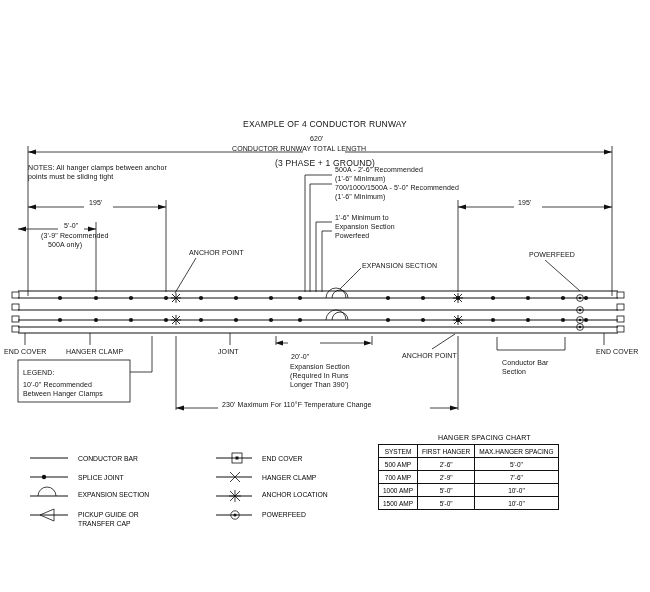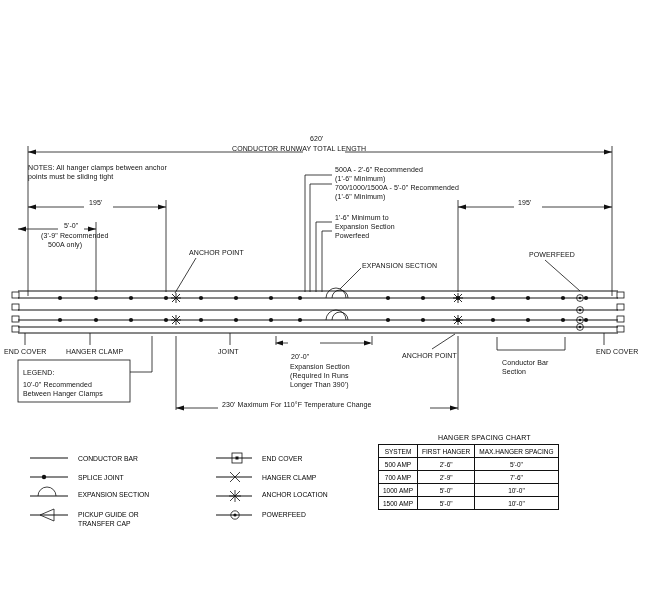--- a/index.html
+++ b/index.html
@@ -68,20 +68,22 @@
     white-space: pre;
     line-height: 9px;
   }
 </style>
 </head>
 <body>
 
 <div class="stage">
 
   <div class="t title" style="left:175px; top:92px; width:300px;">
+    <div>EXAMPLE OF 4 CONDUCTOR RUNWAY</div>
+    <div>(3 PHASE + 1 GROUND)</div>
   </div>
 
   <div class="t" style="left:310px; top:134px;">620'</div>
   <div class="t" style="left:232px; top:144px;">CONDUCTOR RUNWAY TOTAL LENGTH</div>
 
   <div class="t" style="left:28px; top:163px;">NOTES: All hanger clamps between anchor</div>
   <div class="t" style="left:28px; top:172px;">points must be sliding tight</div>
 
   <div class="t" style="left:335px; top:165px;">500A - 2'-6" Recommended</div>
   <div class="t" style="left:335px; top:174px;">(1'-6" Minimum)</div>

